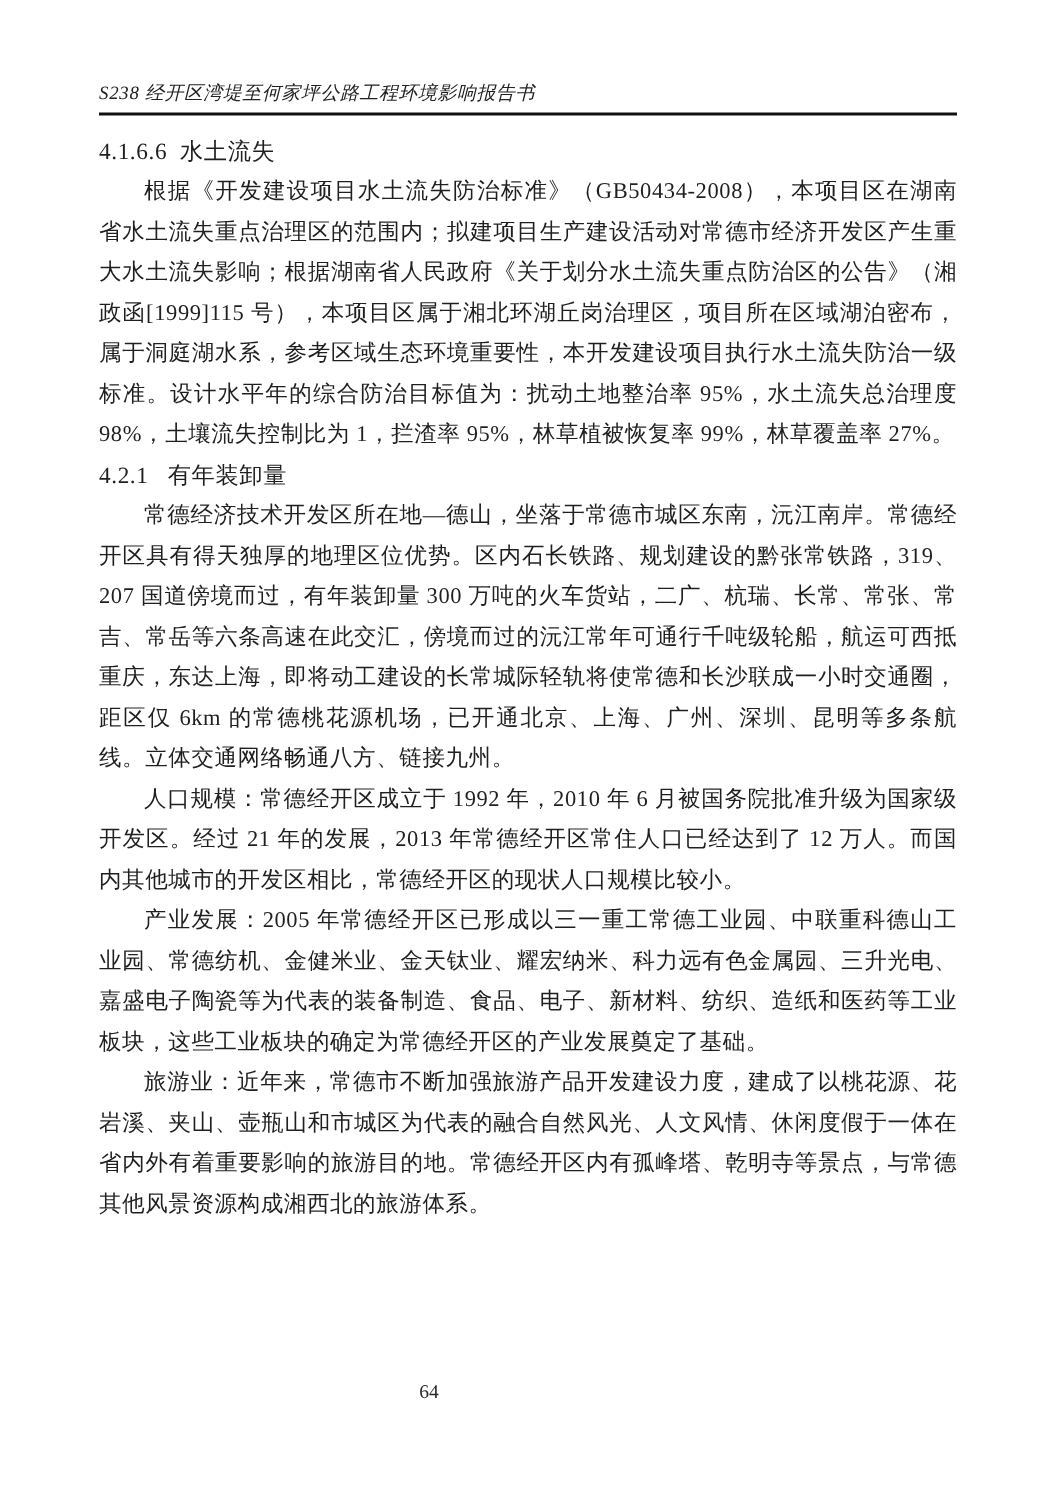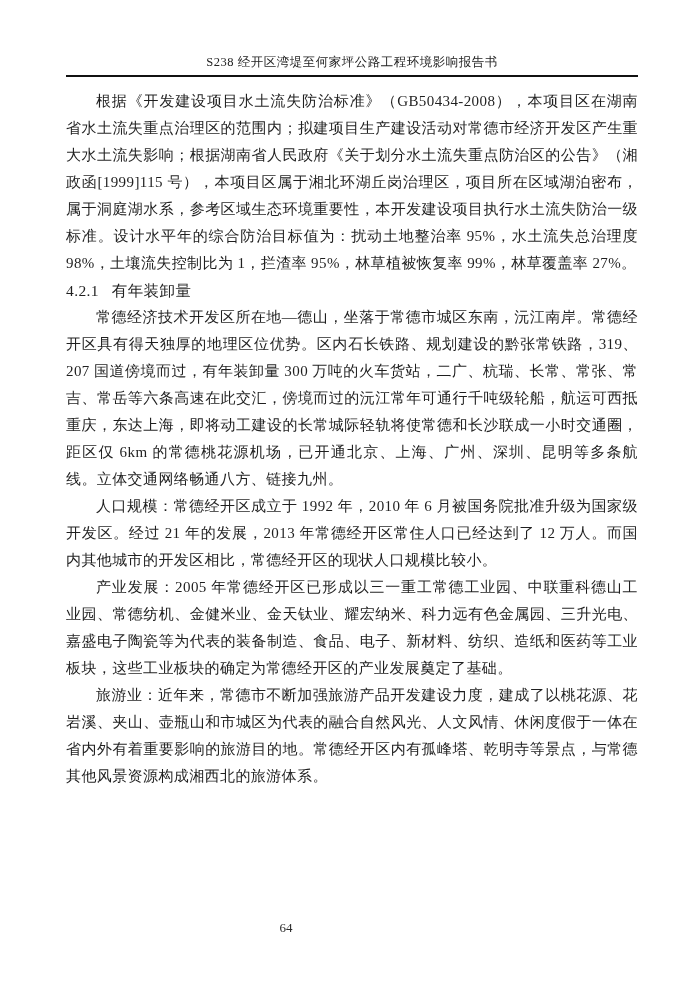--- a/index.html
+++ b/index.html
@@ -12,25 +12,26 @@
     width: 700px;
     height: 990px;
     background: #ffffff;
     box-sizing: border-box;
     padding: 54px 62px 0 66px;
     font-family: "Liberation Serif", "DejaVu Serif", serif;
     color: #1f1f1f;
     overflow: hidden;
   }
   .header-title {
-    text-align: center;
+    text-align: left;
     font-size: 12.5px;
     line-height: 17px;
     letter-spacing: 0.5px;
     color: #222222;
+    font-style: italic;
   }
   .header-rule {
     height: 0;
     border-bottom: 2px solid #111111;
     margin-top: 4px;
   }
   .content {
     margin-top: 11px;
     font-size: 15px;
     line-height: 27px;
@@ -65,20 +66,21 @@
 <body>
 
 <div class="page">
 
   <div class="header">
     <div class="header-title">S238 经开区湾堤至何家坪公路工程环境影响报告书</div>
     <div class="header-rule"></div>
   </div>
 
   <div class="content">
+    <div class="heading3">4.1.6.6  水土流失</div>
     <p class="para">根据《开发建设项目水土流失防治标准》（GB50434-2008），本项目区在湖南省水土流失重点治理区的范围内；拟建项目生产建设活动对常德市经济开发区产生重大水土流失影响；根据湖南省人民政府《关于划分水土流失重点防治区的公告》（湘政函[1999]115 号），本项目区属于湘北环湖丘岗治理区，项目所在区域湖泊密布，属于洞庭湖水系，参考区域生态环境重要性，本开发建设项目执行水土流失防治一级标准。设计水平年的综合防治目标值为：扰动土地整治率 95%，水土流失总治理度 98%，土壤流失控制比为 1，拦渣率 95%，林草植被恢复率 99%，林草覆盖率 27%。</p>
     <div class="heading3">4.2.1   有年装卸量</div>
     <p class="para">常德经济技术开发区所在地—德山，坐落于常德市城区东南，沅江南岸。常德经开区具有得天独厚的地理区位优势。区内石长铁路、规划建设的黔张常铁路，319、207 国道傍境而过，有年装卸量 300 万吨的火车货站，二广、杭瑞、长常、常张、常吉、常岳等六条高速在此交汇，傍境而过的沅江常年可通行千吨级轮船，航运可西抵重庆，东达上海，即将动工建设的长常城际轻轨将使常德和长沙联成一小时交通圈，距区仅 6km 的常德桃花源机场，已开通北京、上海、广州、深圳、昆明等多条航线。立体交通网络畅通八方、链接九州。</p>
     <p class="para">人口规模：常德经开区成立于 1992 年，2010 年 6 月被国务院批准升级为国家级开发区。经过 21 年的发展，2013 年常德经开区常住人口已经达到了 12 万人。而国内其他城市的开发区相比，常德经开区的现状人口规模比较小。</p>
     <p class="para">产业发展：2005 年常德经开区已形成以三一重工常德工业园、中联重科德山工业园、常德纺机、金健米业、金天钛业、耀宏纳米、科力远有色金属园、三升光电、嘉盛电子陶瓷等为代表的装备制造、食品、电子、新材料、纺织、造纸和医药等工业板块，这些工业板块的确定为常德经开区的产业发展奠定了基础。</p>
     <p class="para">旅游业：近年来，常德市不断加强旅游产品开发建设力度，建成了以桃花源、花岩溪、夹山、壶瓶山和市城区为代表的融合自然风光、人文风情、休闲度假于一体在省内外有着重要影响的旅游目的地。常德经开区内有孤峰塔、乾明寺等景点，与常德其他风景资源构成湘西北的旅游体系。</p>
   </div>
 
   <div class="footer">
     <span>64</span>

